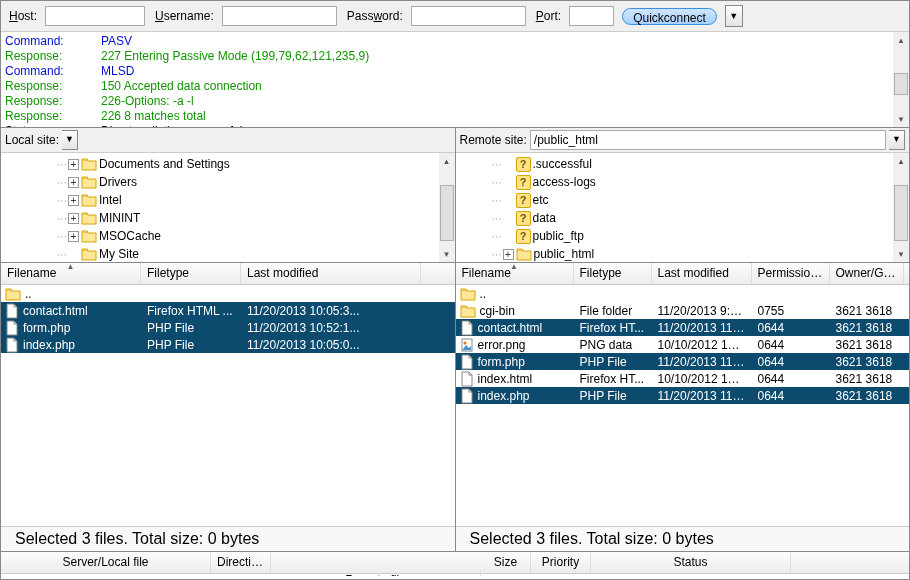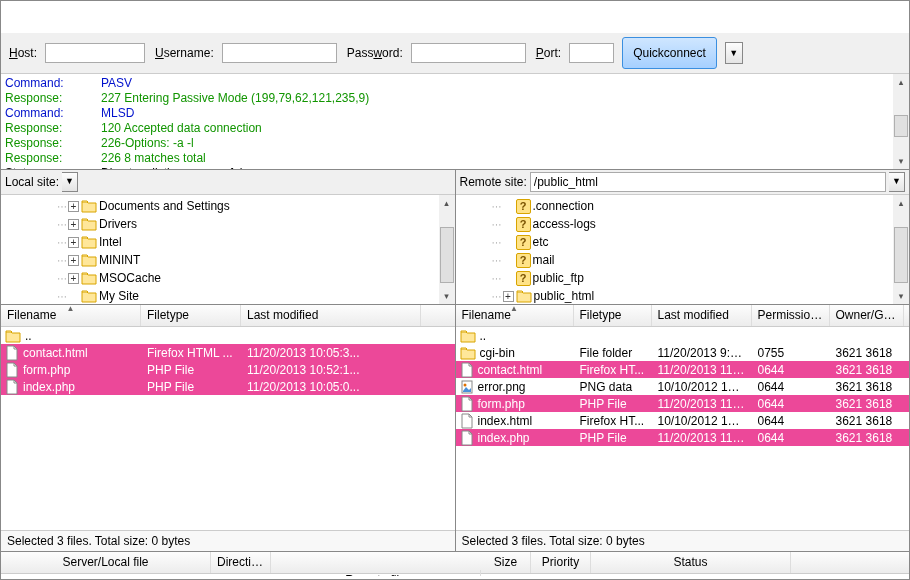--- a/index.html
+++ b/index.html
@@ -1,24 +1,24 @@
 <!DOCTYPE html>
 <html><head>
 <meta charset="utf-8">
 <style>
 * { box-sizing: border-box; margin: 0; padding: 0; }
 body { font-family: "Segoe UI", Tahoma, sans-serif; font-size: 12px; background: #fff; width: 910px; height: 580px; overflow: hidden; display: flex; flex-direction: column; border: 1px solid #888; }
-.toolbar { display: flex; align-items: center; gap: 8px; padding: 4px 6px; background: #f0f0f0; border-bottom: 1px solid #ccc; margin-top: 32px; }
+.toolbar { display: flex; align-items: center; gap: 8px; padding: 4px 6px; background: #f0f0f0; border-bottom: 1px solid #ccc; }
 .toolbar label { margin-left: 2px; }
 .toolbar input { border: 1px solid #aaa; padding: 1px 3px; height: 20px; font-size: 12px; background: #fff; }
 .inp-host { width: 100px; }
 .inp-user { width: 115px; }
 .inp-pass { width: 115px; }
 .inp-port { width: 45px; }
-.btn-quick { background: linear-gradient(#cfe6ff,#a6d0ff); border: 1px solid #3a8fe0; padding: 2px 10px; border-radius: 3px; cursor: pointer; height: 32px; font-size: 12px; }
+.btn-quick { background: linear-gradient(#cfe6ff,#a6d0ff); border: 1px solid #3a8fe0; padding: 2px 10px; border-radius: 10px; cursor: pointer; height: 17px; font-size: 12px; }
 .btn-drop { width: 18px; height: 22px; border: 1px solid #888; background: linear-gradient(#fdfdfd,#e4e4e4); cursor: pointer; text-align: center; line-height: 16px; font-size: 9px; }
 .log { flex: 0 0 96px; overflow-y: auto; padding: 2px 4px; border-bottom: 1px solid #888; position: relative; }
 .log-line { display: flex; gap: 8px; line-height: 15px; }
 .log-label { width: 88px; }
 .log-blue { color: #0011cc; }
 .log-green { color: #119500; }
 .log-black { color: #000; }
 .scrollbar { position: absolute; right: 0; top: 0; bottom: 0; width: 16px; background: #f0f0f0; display: flex; flex-direction: column; justify-content: flex-end; align-items: center; }
 .scrollbar .thumb { width: 14px; height: 22px; background: #e0e0e0; border: 1px solid #b0b0b0; margin-bottom: 16px; }
 .sbarrow { height: 16px; width: 16px; display:flex; align-items:center; justify-content:center; font-size:9px; color:#555; }
@@ -36,24 +36,24 @@
 .folder-icon { width: 16px; height: 14px; display: inline-block; }
 .folder-icon svg { width: 16px; height: 14px; display: block; }
 .q-icon { width: 15px; height: 15px; background: #ffe388; border: 1px solid #d8a400; border-radius: 2px; color: #7a5200; font-weight: bold; font-size: 11px; text-align: center; line-height: 13px; }
 .file-icon { width: 14px; height: 16px; display: inline-block; }
 .file-icon svg { width: 14px; height: 16px; display: block; }
 .list-head { display: flex; background: linear-gradient(#fdfdfd,#ececec); border-bottom: 1px solid #ccc; height: 22px; }
 .list-head .col { border-right: 1px solid #ddd; padding: 3px 6px; font-size: 12px; position: relative; white-space: nowrap; overflow: hidden; text-overflow: ellipsis; }
 .sort-ind { position: absolute; top: -1px; left: 50%; transform: translateX(-50%); font-size: 8px; color: #666; }
 .list-body { flex: 1; overflow: auto; background: #fff; }
 .row { display: flex; align-items: center; height: 17px; }
-.row.sel { background: #ec4899; color: #fff; }
+.row.sel { background: #0c4a6e; color: #fff; }
 .row .cell { padding: 0 6px; white-space: nowrap; overflow: hidden; text-overflow: ellipsis; }
 .row .cell.first { display: flex; align-items: center; gap: 4px; padding-left: 4px; }
-.status-bar { border-top: 1px solid #ccc; padding: 3px 6px; background: #f8f8f8; font-size: 12px; }
+.status-bar { border-top: 1px solid #ccc; padding: 3px 14px; background: #f8f8f8; font-size: 16px; }
 .bottom { flex: 0 0 28px; border-top: 1px solid #888; }
 .bottom .list-head { height: 22px; text-align: center; }
 .u-under { text-decoration: underline; }
 .tree .scrollbar { justify-content: flex-start; }
 .tree .scrollbar .thumb { margin-top: 16px; margin-bottom: 0; height: 56px; }
 </style>
 </head>
 <body>
 
 <div class="toolbar">
@@ -77,21 +77,21 @@
     <div class="log-line log-green">
       <span class="log-label">Response:</span>
       <span>227 Entering Passive Mode (199,79,62,121,235,9)</span>
     </div>
     <div class="log-line log-blue">
       <span class="log-label">Command:</span>
       <span>MLSD</span>
     </div>
     <div class="log-line log-green">
       <span class="log-label">Response:</span>
-      <span>120 Accepted data connection</span>
+      <span>150 Accepted data connection</span>
     </div>
     <div class="log-line log-green">
       <span class="log-label">Response:</span>
       <span>226-Options: -a -l</span>
     </div>
     <div class="log-line log-green">
       <span class="log-label">Response:</span>
       <span>226 8 matches total</span>
     </div>
     <div class="log-line log-black">
@@ -253,39 +253,39 @@
     <div class="site-row">
       <span>Remote site:</span>
       <input value="/public_html" style="">
       <div class="drop">▼</div>
     </div>
     <div class="tree" id="remote-tree">
       <div class="tree-item" style="padding-left: 36px;">
           <span class="dots">⋯</span>
           <span class="exp blank"></span>
           <span class="q-icon">?</span>
-          <span>.connection</span>
+          <span>.successful</span>
         </div>
         <div class="tree-item" style="padding-left: 36px;">
           <span class="dots">⋯</span>
           <span class="exp blank"></span>
           <span class="q-icon">?</span>
           <span>access-logs</span>
         </div>
         <div class="tree-item" style="padding-left: 36px;">
           <span class="dots">⋯</span>
           <span class="exp blank"></span>
           <span class="q-icon">?</span>
           <span>etc</span>
         </div>
         <div class="tree-item" style="padding-left: 36px;">
           <span class="dots">⋯</span>
           <span class="exp blank"></span>
           <span class="q-icon">?</span>
-          <span>mail</span>
+          <span>data</span>
         </div>
         <div class="tree-item" style="padding-left: 36px;">
           <span class="dots">⋯</span>
           <span class="exp blank"></span>
           <span class="q-icon">?</span>
           <span>public_ftp</span>
         </div>
         <div class="tree-item" style="padding-left: 36px;">
           <span class="dots">⋯</span>
           <span class="exp">+</span>

